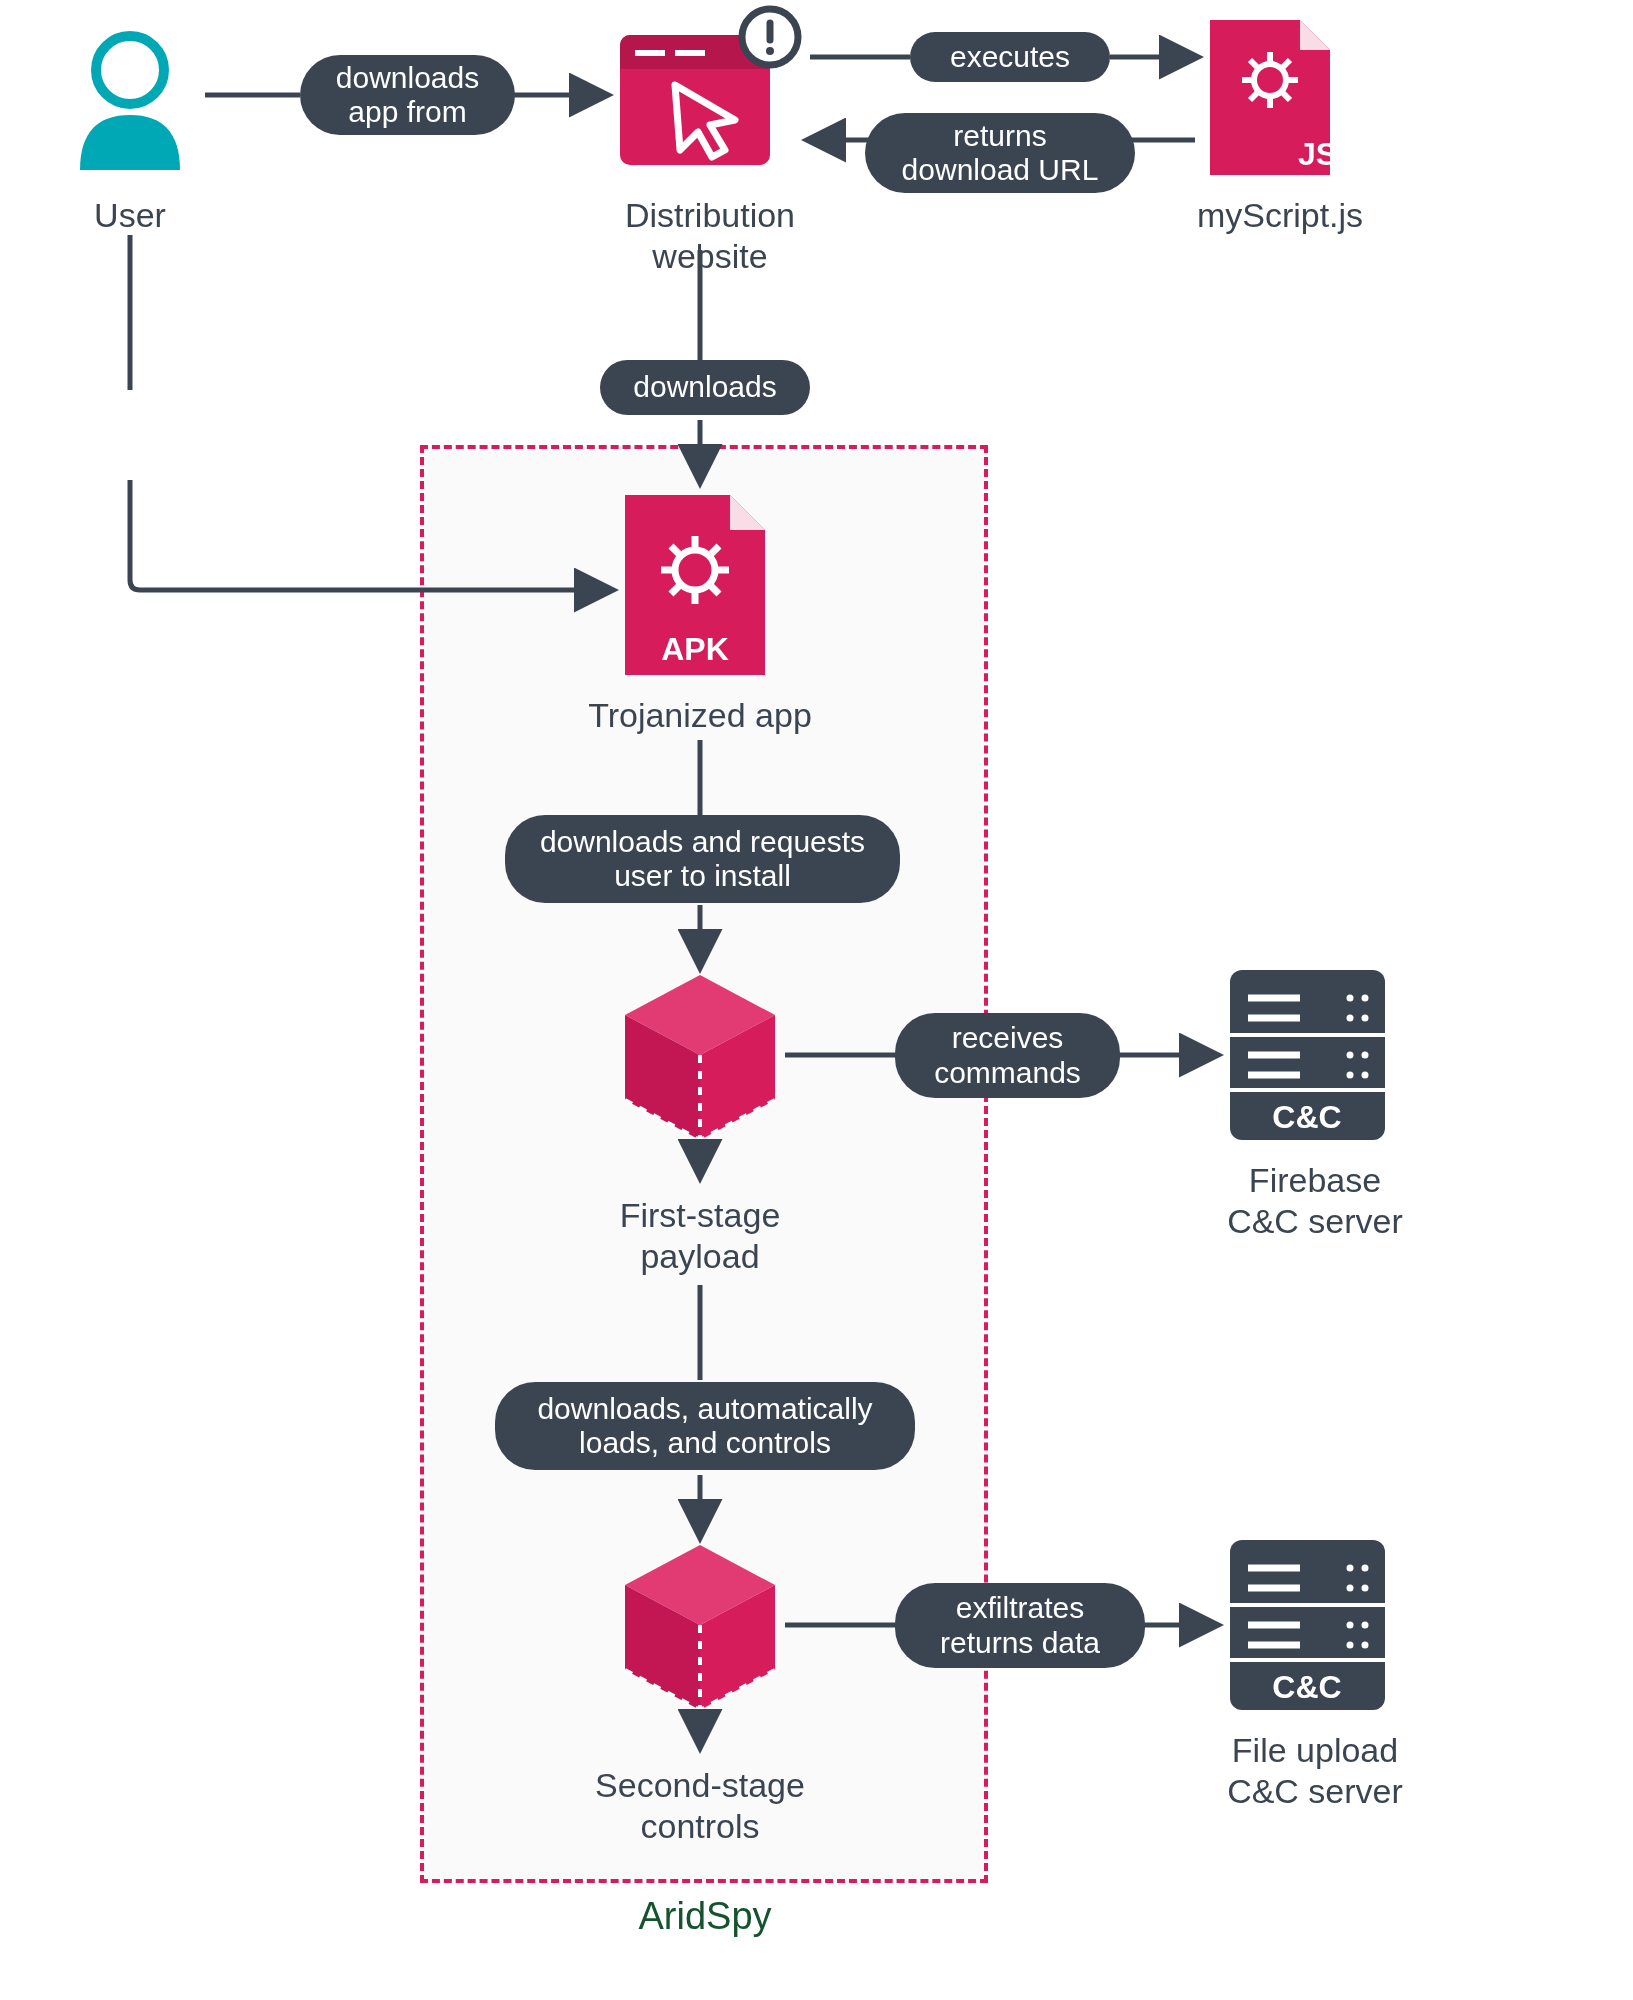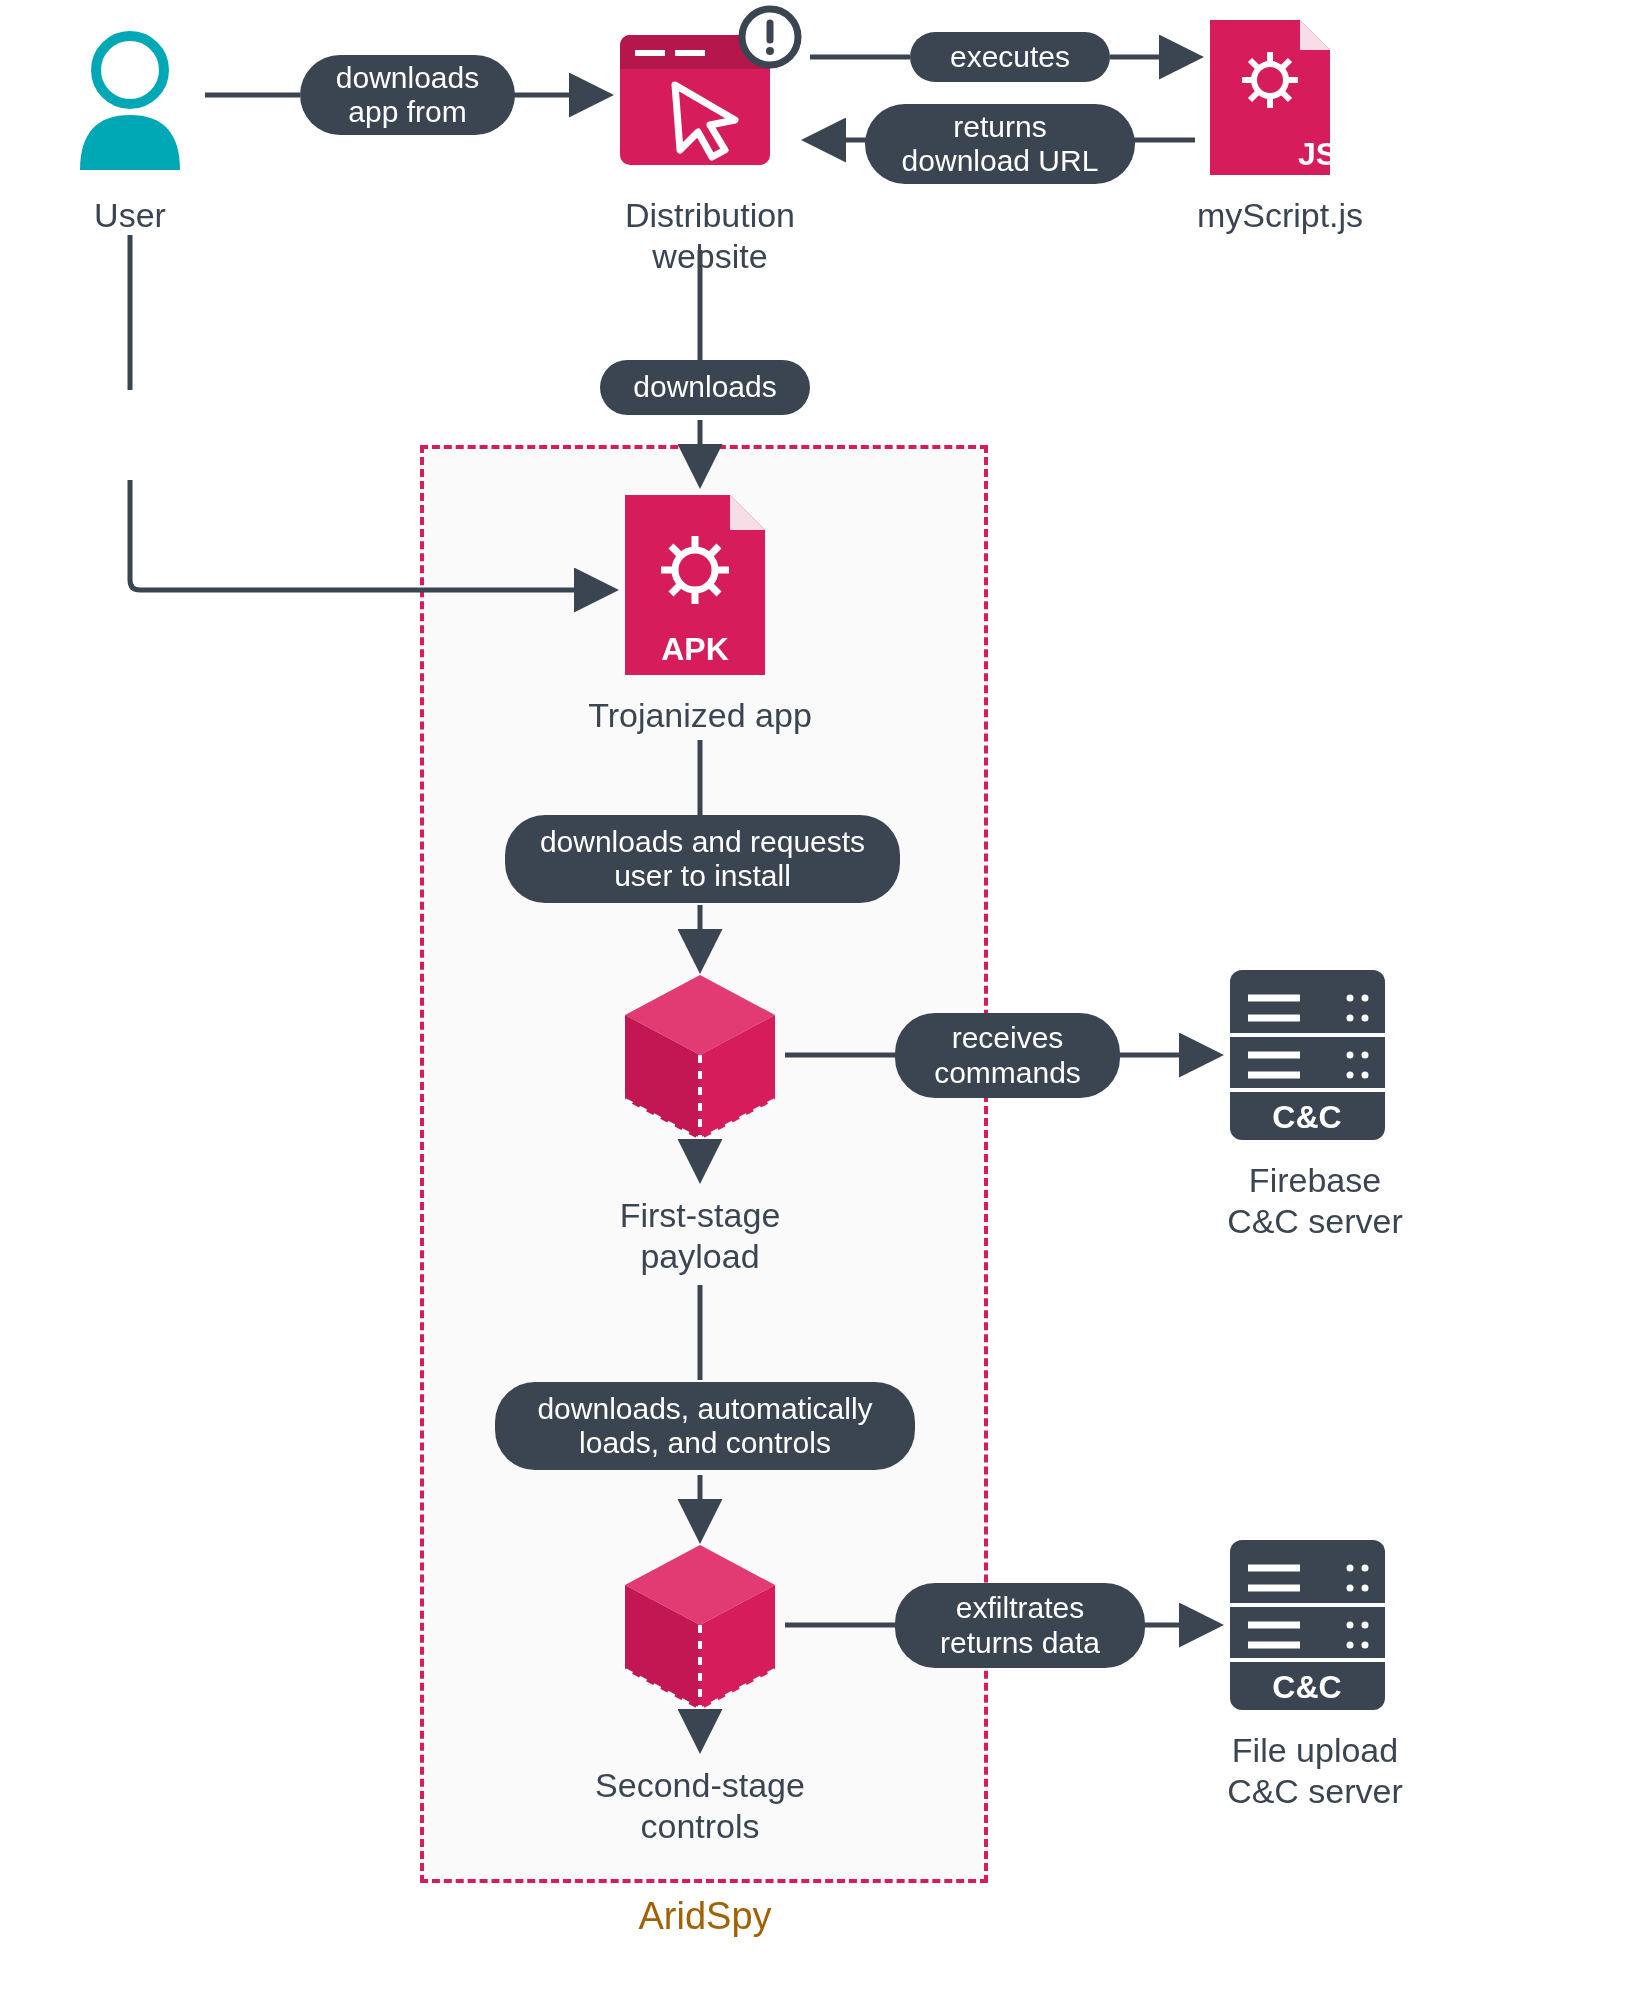--- a/index.html
+++ b/index.html
@@ -37,21 +37,21 @@
     line-height: 1.2;
     font-weight: 400;
   }
   .dashed-box {
     position: absolute;
     border: 4px dashed #d71c5b;
     background: rgba(0,0,0,0.02);
   }
   .group-label {
     position: absolute;
-    color: #a16207;
+    color: #14532d;
     font-size: 38px;
     text-align: center;
   }
   svg.layer {
     position: absolute;
     left: 0;
     top: 0;
     width: 1633px;
     height: 2000px;
     overflow: visible;
@@ -219,21 +219,21 @@
     <line x1="785" y1="1625" x2="895" y2="1625" stroke="#3b4552" stroke-width="5"></line>
     <line x1="1140" y1="1625" x2="1215" y2="1625" stroke="#3b4552" stroke-width="5" marker-end="url(#arrow)"></line>
 
   </svg>
 
   <div class="pill" style="left:300px; top:55px; width:215px; height:80px;">downloads
 app from</div>
 
   <div class="pill" style="left:910px; top:32px; width:200px; height:50px;">executes</div>
 
-  <div class="pill" style="left:865px; top:104px; width:270px; height:80px;">returns
+  <div class="pill" style="left:865px; top:113px; width:270px; height:80px;">returns
 download URL</div>
 
 
   <div class="pill" style="left:600px; top:360px; width:210px; height:55px;">downloads</div>
 
   <div class="pill" style="left:505px; top:815px; width:395px; height:88px;">downloads and requests
 user to install</div>
 
   <div class="pill" style="left:895px; top:1013px; width:225px; height:85px;">receives
 commands</div>

